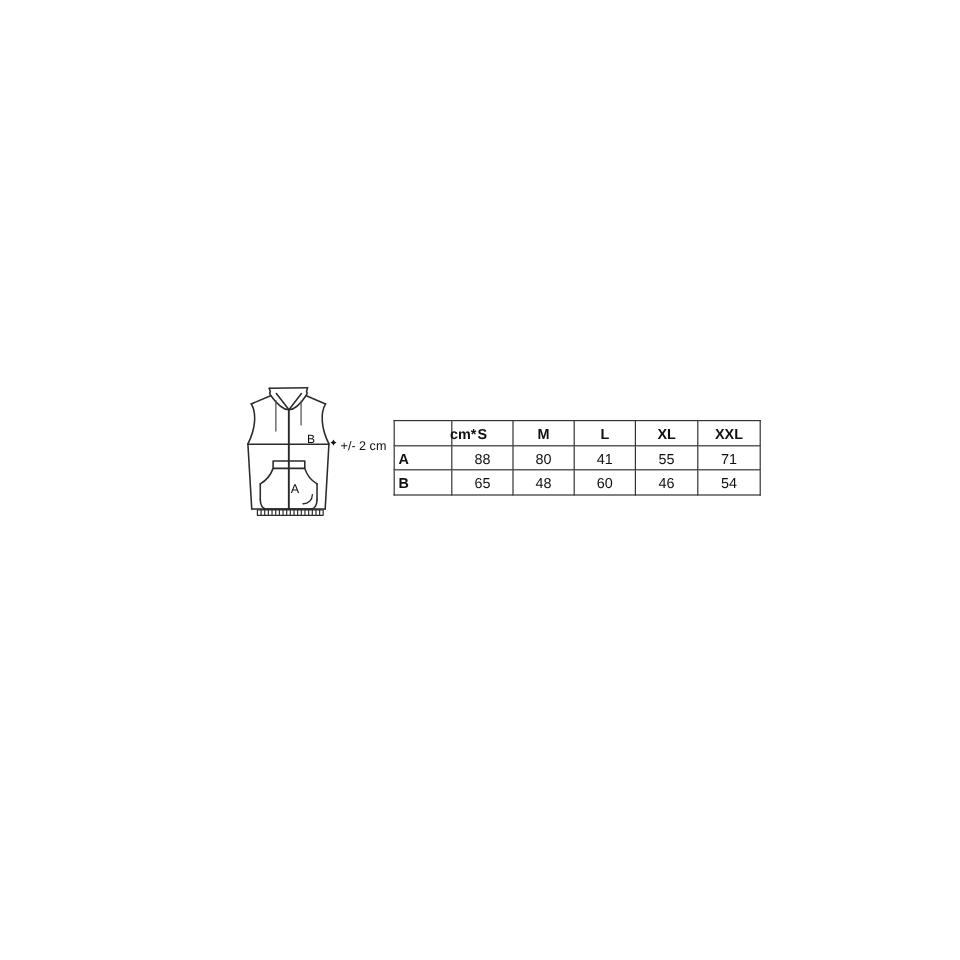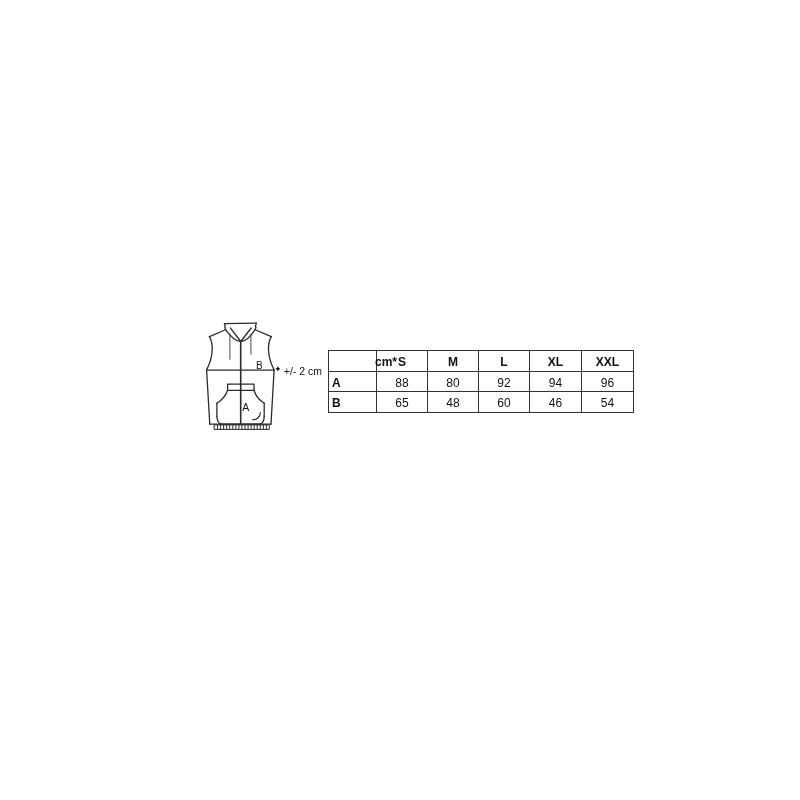--- a/index.html
+++ b/index.html
@@ -100,23 +100,23 @@
         <th>M</th>
         <th>L</th>
         <th>XL</th>
         <th>XXL</th>
       </tr>
 
   <tr style="height:20px">
         <td class="rowlab">A</td>
         <td>88</td>
         <td>80</td>
-        <td>92</td>
-        <td>94</td>
-        <td>96</td>
+        <td>41</td>
+        <td>55</td>
+        <td>71</td>
       </tr>
 
   <tr style="height:21px">
         <td class="rowlab">B</td>
         <td>65</td>
         <td>48</td>
         <td>60</td>
         <td>46</td>
         <td>54</td>
       </tr>

